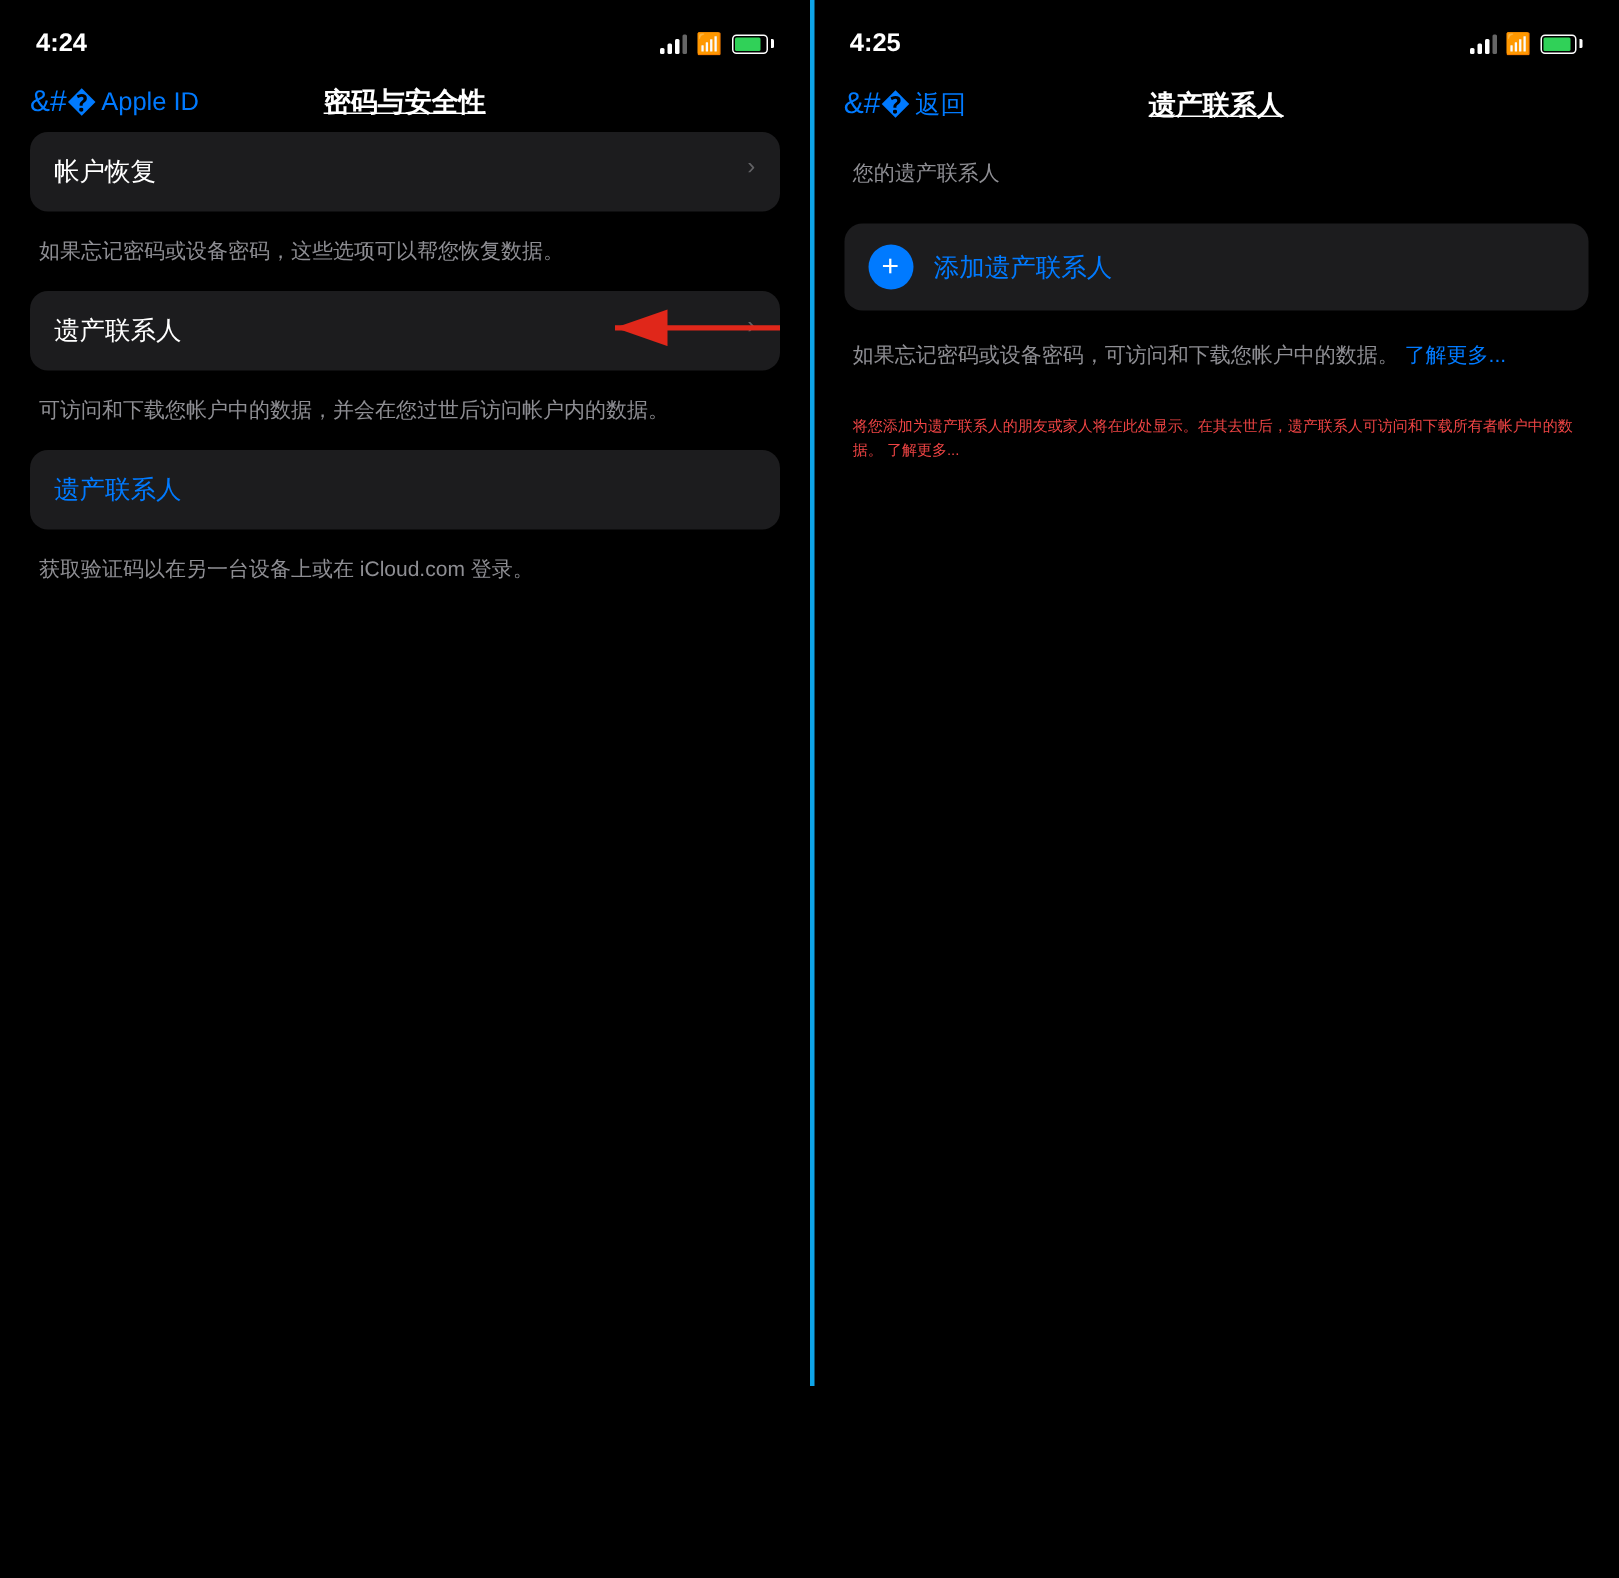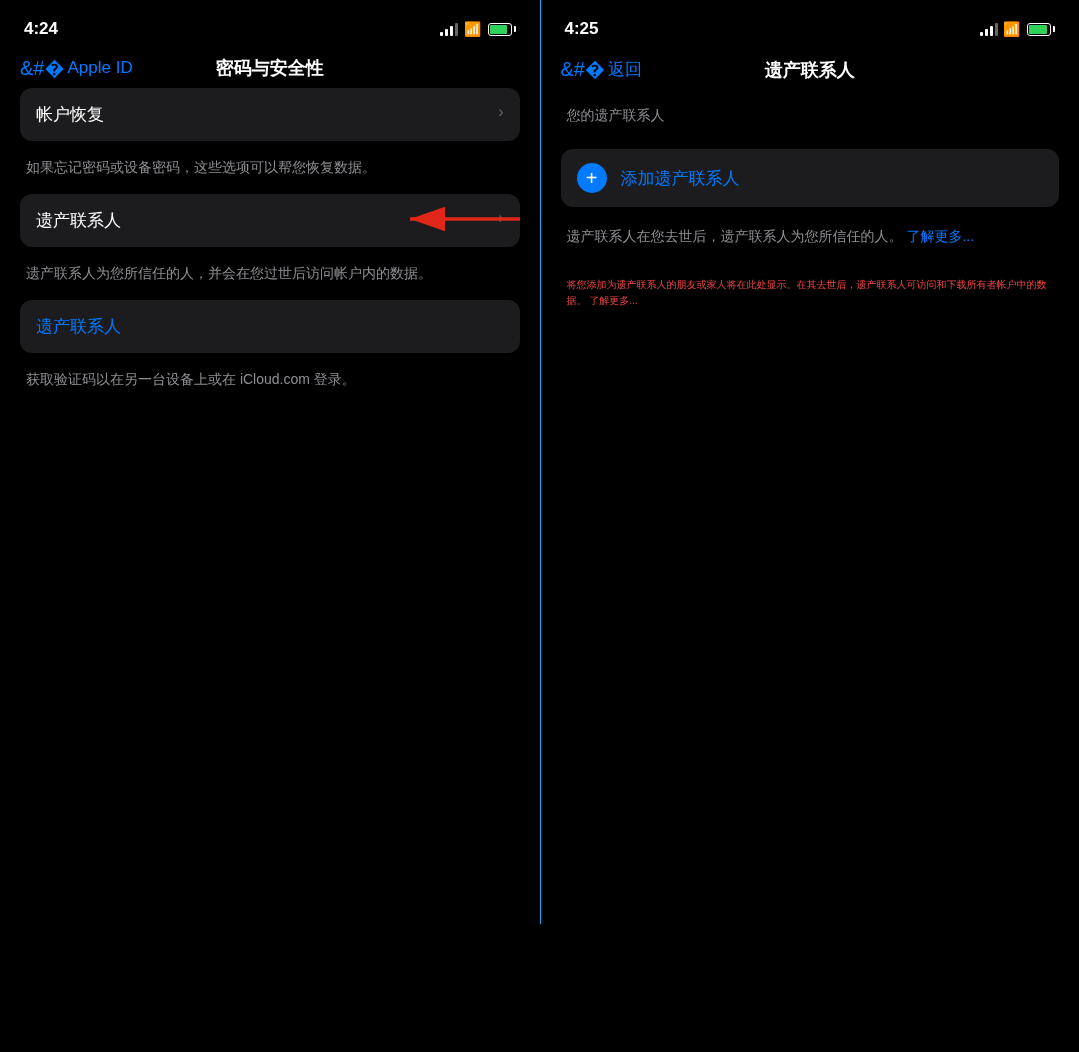--- a/index.html
+++ b/index.html
@@ -15,21 +15,21 @@
     
     .phone-screen {
       width: 539.5px;
       height: 924px;
       background: #000;
       color: #fff;
       position: relative;
       overflow: hidden;
     }
     .phone-screen + .phone-screen {
-      border-left: 1px solid #0ea5e9;
+      border-left: 3px solid #0ea5e9;
     }
 
     
     .status-bar {
       display: flex;
       justify-content: space-between;
       align-items: center;
       padding: 14px 24px 6px 24px;
       height: 50px;
     }
@@ -109,20 +109,21 @@
       margin-top: -1px;
     }
     .nav-title {
       position: absolute;
       left: 50%;
       transform: translateX(-50%);
       font-size: 18px;
       font-weight: 600;
       color: #fff;
       white-space: nowrap;
+      text-decoration: underline;
     }
 
     
     .content {
       padding: 0 20px;
       overflow-y: auto;
     }
 
     
     .desc-text {
@@ -270,21 +271,21 @@
         <svg width="130" height="40" viewBox="0 0 130 40">
           <defs>
             <marker id="arrowhead" markerWidth="10" markerHeight="7" refX="10" refY="3.5" orient="auto">
               <polygon points="0 0, 10 3.5, 0 7" fill="#e0271a"></polygon>
             </marker>
           </defs>
           <line x1="120" y1="20" x2="10" y2="20" stroke="#e0271a" stroke-width="3.5" marker-end="url(#arrowhead)"></line>
         </svg>
       </div>
     </div>
-    <p class="desc-text">遗产联系人为您所信任的人，并会在您过世后访问帐户内的数据。</p>
+    <p class="desc-text">可访问和下载您帐户中的数据，并会在您过世后访问帐户内的数据。</p>
 
     <div class="settings-card">
       <div class="settings-row">
         <span class="row-label-blue">遗产联系人</span>
       </div>
     </div>
     <p class="desc-text">获取验证码以在另一台设备上或在 iCloud.com 登录。</p>
 
   </div>
 </div>
@@ -323,21 +324,21 @@
     <p class="section-label">您的遗产联系人</p>
 
     <div class="add-row">
       <div class="add-circle">
         <span class="add-plus">+</span>
       </div>
       <span class="add-label">添加遗产联系人</span>
     </div>
 
     <div class="info-block">
-      <span>遗产联系人在您去世后，遗产联系人为您所信任的人。</span>
+      <span>如果忘记密码或设备密码，可访问和下载您帐户中的数据。</span>
       <span class="link">了解更多...</span>
     </div>
 
     <div class="info-block-2">
       <span>将您添加为遗产联系人的朋友或家人将在此处显示。在其去世后，遗产联系人可访问和下载所有者帐户中的数据。</span>
       <span class="link">了解更多...</span>
     </div>
 
   </div>
 </div>

